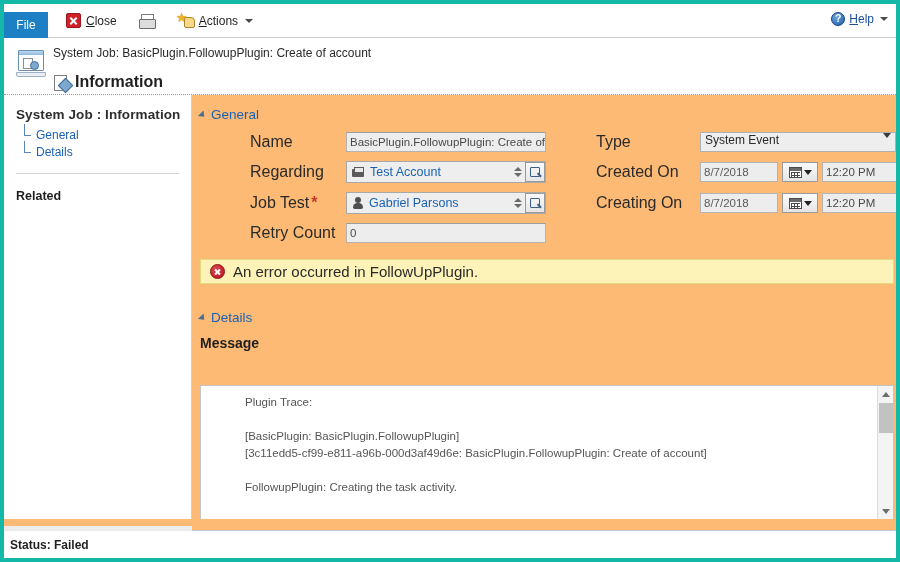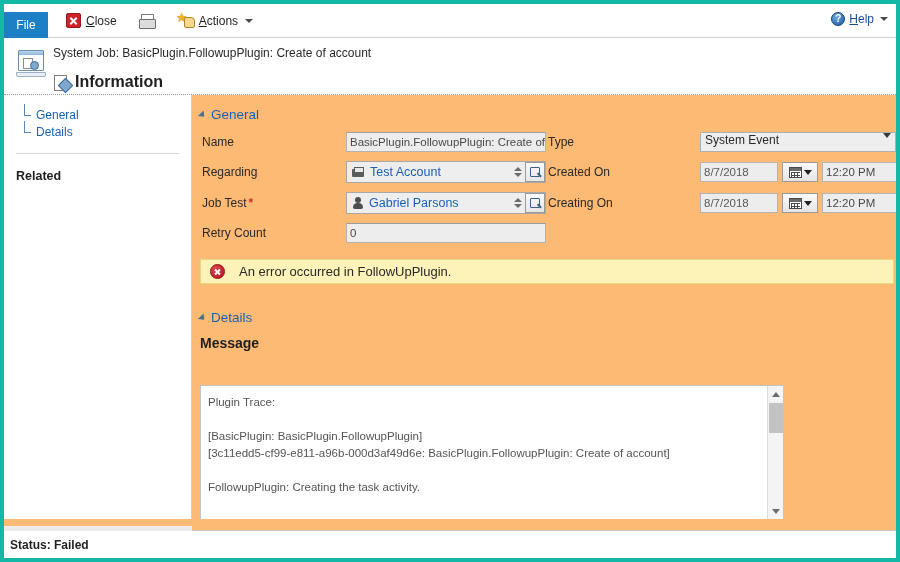--- a/index.html
+++ b/index.html
@@ -274,23 +274,24 @@
   }
 
   .fieldgrid {
     display: grid;
     grid-template-columns: 146px 200px 154px 1fr;
     row-gap: 9px;
     align-items: center;
     margin-left: 2px;
   }
   .lbl {
-    font-size: 12px;
+    font-size: 16px;
     color: #2a2a2a;
     padding-left: 2px;
+    margin-left: 48px;
   }
   .req { color: #c0392b; font-weight: bold; margin-left: 2px; }
 
   .txtfield {
     height: 20px;
     background: #ededed;
     border: 1px solid #b3b3b3;
     border-top-color: #9d9d9d;
     font-size: 11.5px;
     color: #4a4a4a;
@@ -470,24 +471,24 @@
   }
 
   
   .errorbar {
     margin: 16px 0 0 2px;
     height: 25px;
     background: #fdf3b9;
     border: 1px solid #e4d97e;
     display: flex;
     align-items: center;
-    gap: 14px;
+    gap: 8px;
     padding-left: 9px;
     width: 694px;
-    font-size: 13px;
+    font-size: 15px;
     color: #2a2a2a;
   }
   .ico-err {
     width: 15px; height: 15px; border-radius: 50%;
     background: radial-gradient(circle at 35% 30%, #e0484f, #b3101a);
     border: 1px solid #8d0d15;
     position: relative; flex: none;
   }
   .ico-err::before, .ico-err::after {
     content: ""; position: absolute;
@@ -499,26 +500,27 @@
   .details-head { margin-top: 26px; }
   .msg-label {
     font-size: 14px;
     font-weight: bold;
     color: #1f1f1f;
     margin: 4px 0 0 2px;
   }
 
   .tracewrap {
     margin: 34px 0 0 2px;
-    width: 584px;
+    width: 694px;
     height: 135px;
     border: 1px solid #c4c4c4;
     background: #ffffff;
     display: flex;
     position: relative;
+    padding-left: 37px;
   }
   .tracetext {
     flex: 1;
     padding: 8px 8px 0 7px;
     font-size: 11.5px;
     color: #555555;
     line-height: 17px;
     white-space: pre-wrap;
     overflow: hidden;
     cursor: text;
@@ -621,20 +623,21 @@
       <div class="fh-line2">
         <span class="ico-info"></span>
         <span class="fh-title">Information</span>
       </div>
     </div>
   </div>
 
   <div class="body">
 
     <div class="navpane">
+      <div class="nav-title">System Job : Information</div>
       <div class="nav-tree">
         <div class="nav-item">
           <span>General</span>
         </div>
         <div class="nav-item">
           <span>Details</span>
         </div>
       </div>
       <div class="nav-sep"></div>
       <div class="nav-related">Related</div>

